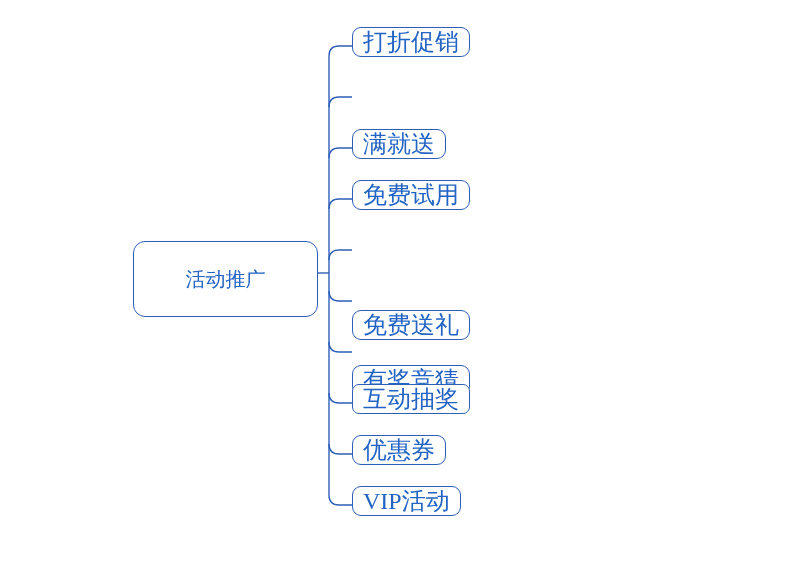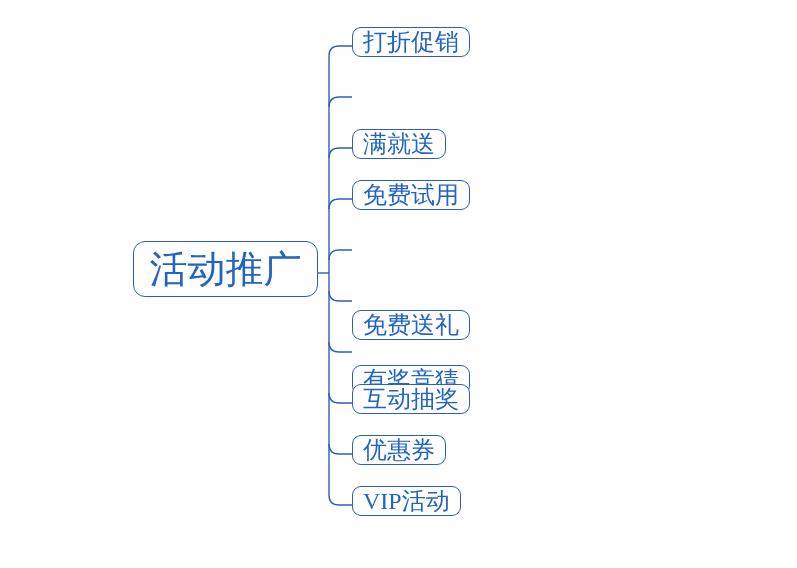--- a/index.html
+++ b/index.html
@@ -25,27 +25,27 @@
     width: 797px; height: 568px;
   }
   .connector-svg path {
     fill: none;
     stroke: var(--line-color);
     stroke-width: 1.4;
   }
   .root-node {
     position: absolute;
     left: 133px; top: 241px;
-    width: 185px; height: 56px;
+    width: 185px; height: 76px;
     border: 1.5px solid var(--line-color);
     border-radius: 12px;
     display: flex;
     align-items: center;
     justify-content: center;
-    font-size: 38px;
+    font-size: 20px;
     color: var(--text-color);
     background: var(--bg-color);
     white-space: nowrap;
     cursor: default;
   }
   .child-node {
     position: absolute;
     left: 352px;
     height: 30px;
     border: 1.5px solid var(--line-color);
@@ -79,16 +79,16 @@
       <path d="M 329 444 Q 329 454 339 454 L 352 454"></path>
       <path d="M 329 495 Q 329 505 339 505 L 352 505"></path>
     </svg>
   <div class="root-node">活动推广</div>
 
 <div class="child-node" style="top: 27px;">打折促销</div>
     <div class="child-node" style="top: 180px;">免费试用</div>
     <div class="child-node" style="top: 129px;">满就送</div>
     <div class="child-node" style="top: 282px; margin-top: 28px;">免费送礼</div>
     <div class="child-node" style="top: 333px; margin-top: 32px;">有奖竞猜</div>
-    <div class="child-node" style="top: 384px;">互动抽奖</div>
+    <div class="child-node" style="top: 384px; border-radius: 7px;">互动抽奖</div>
     <div class="child-node" style="top: 486px;">VIP活动</div>
     <div class="child-node" style="top: 435px;">优惠券</div>
   </div>
 
 </body></html>

